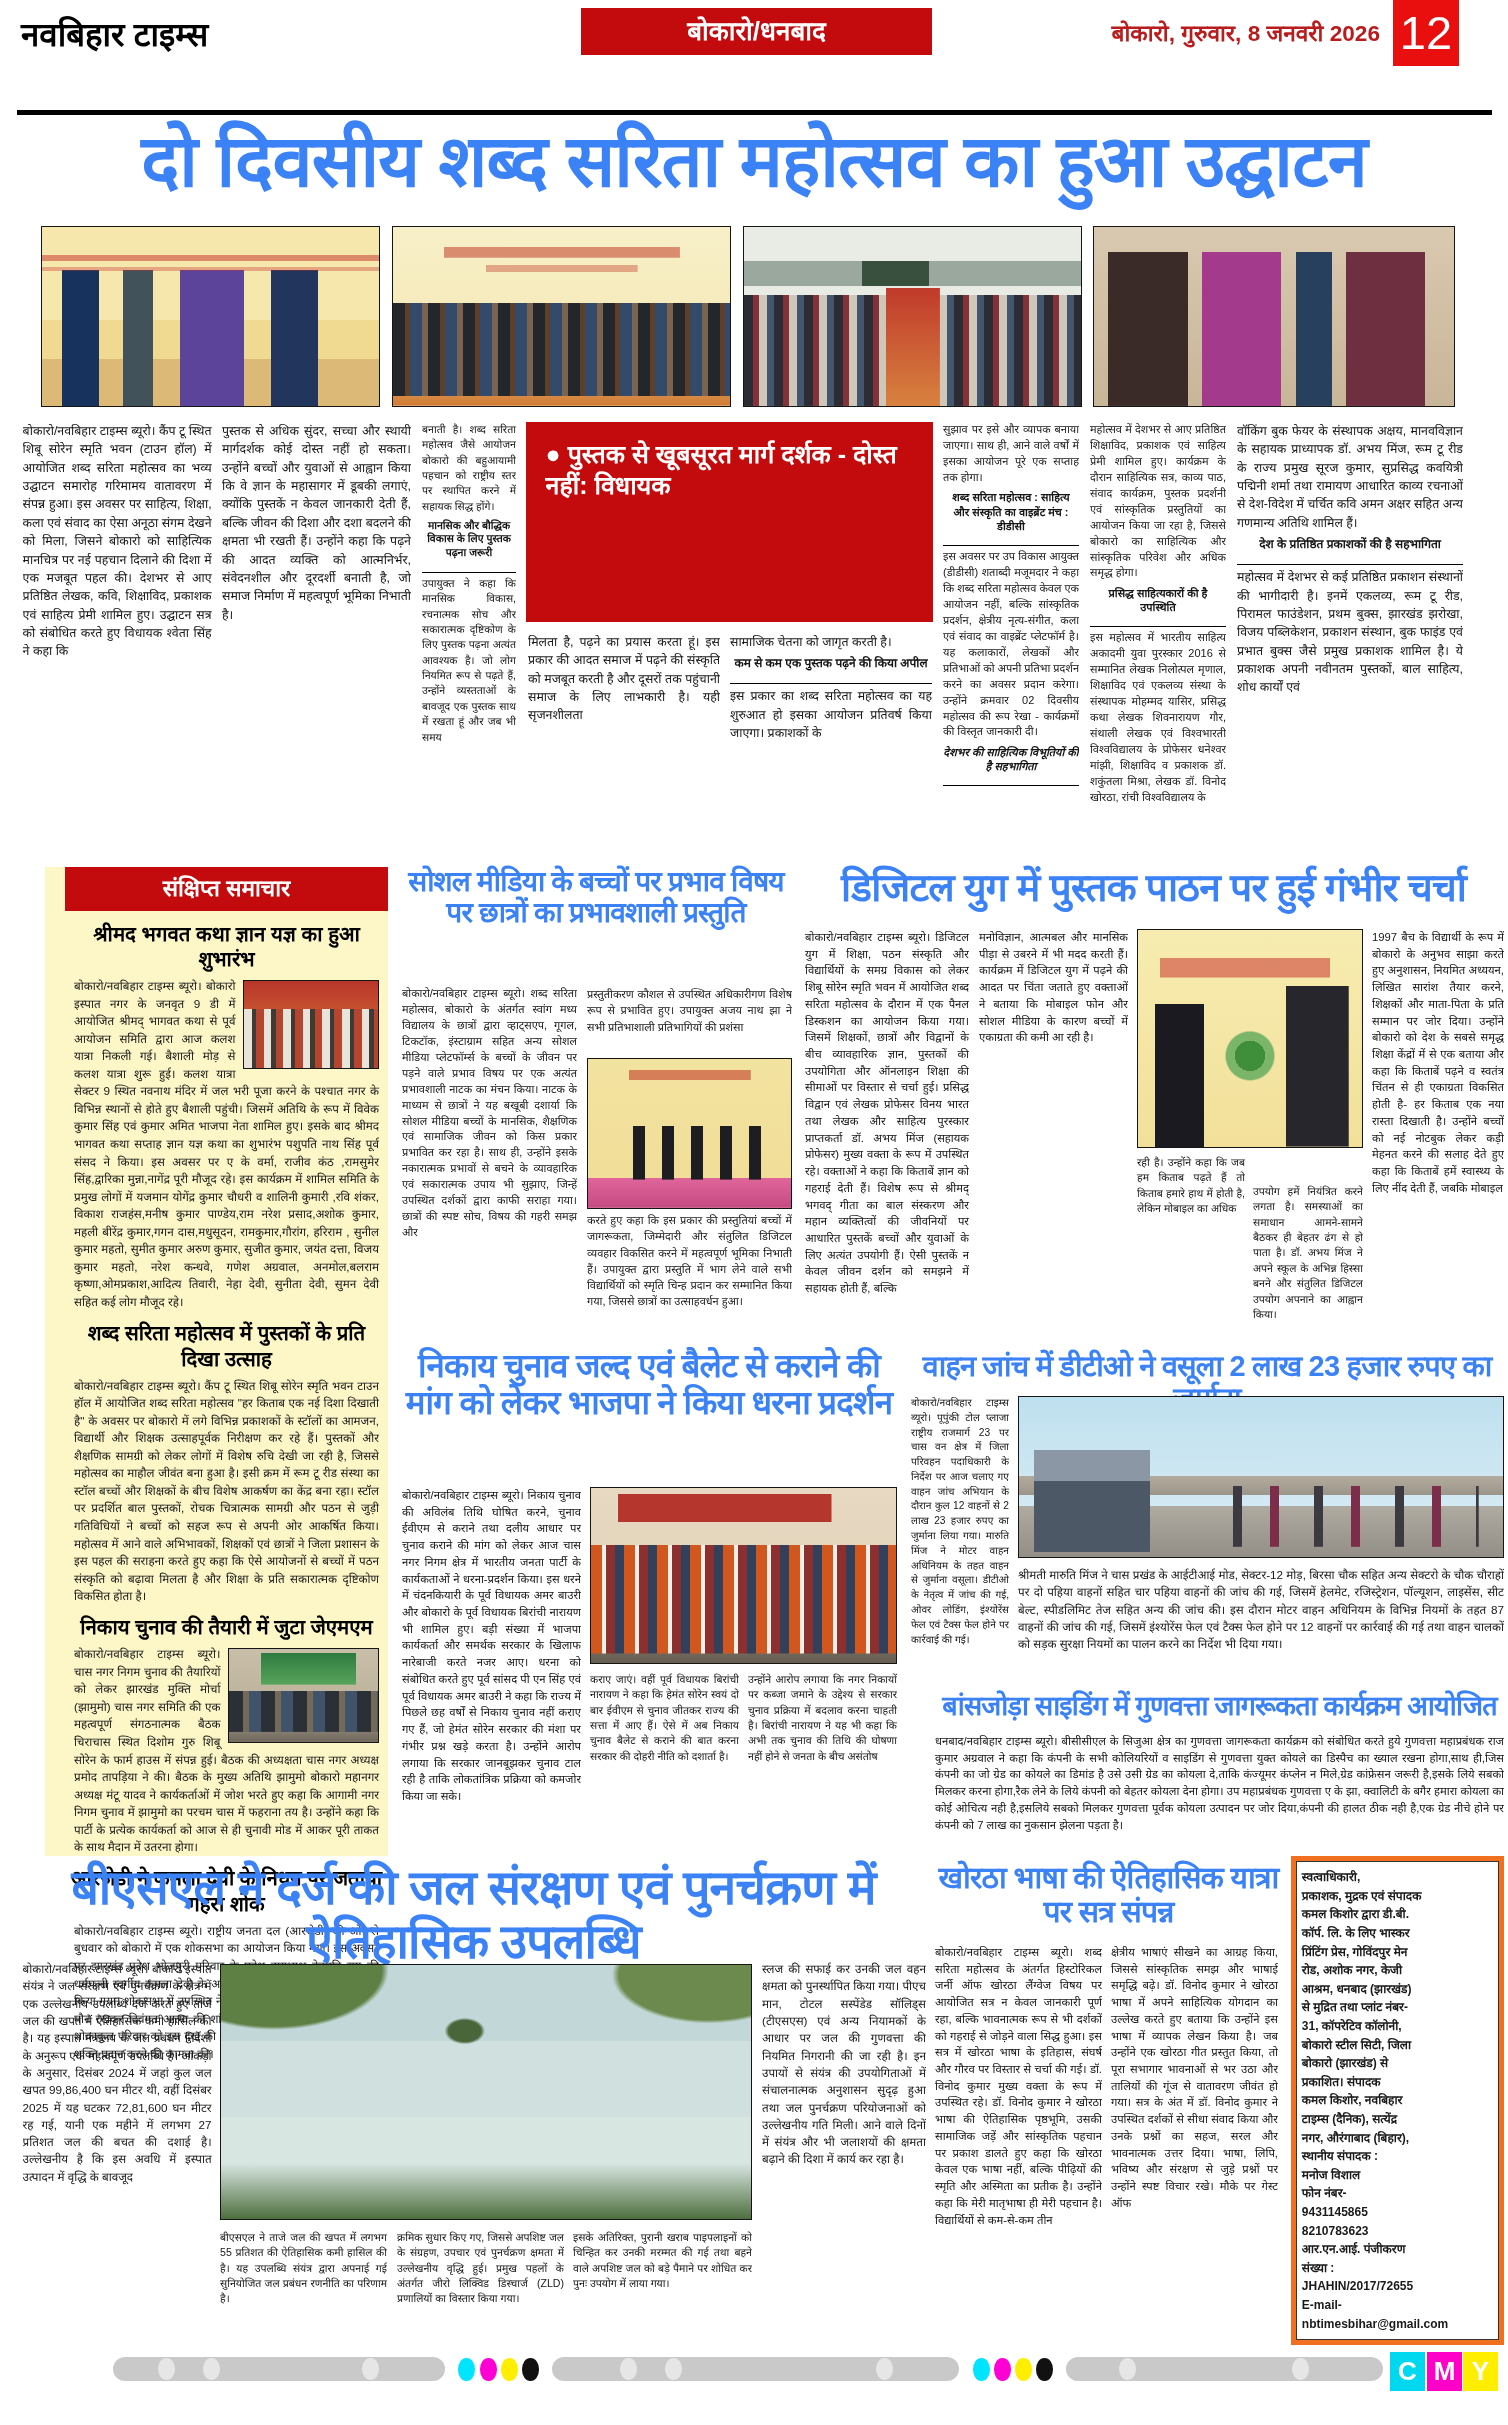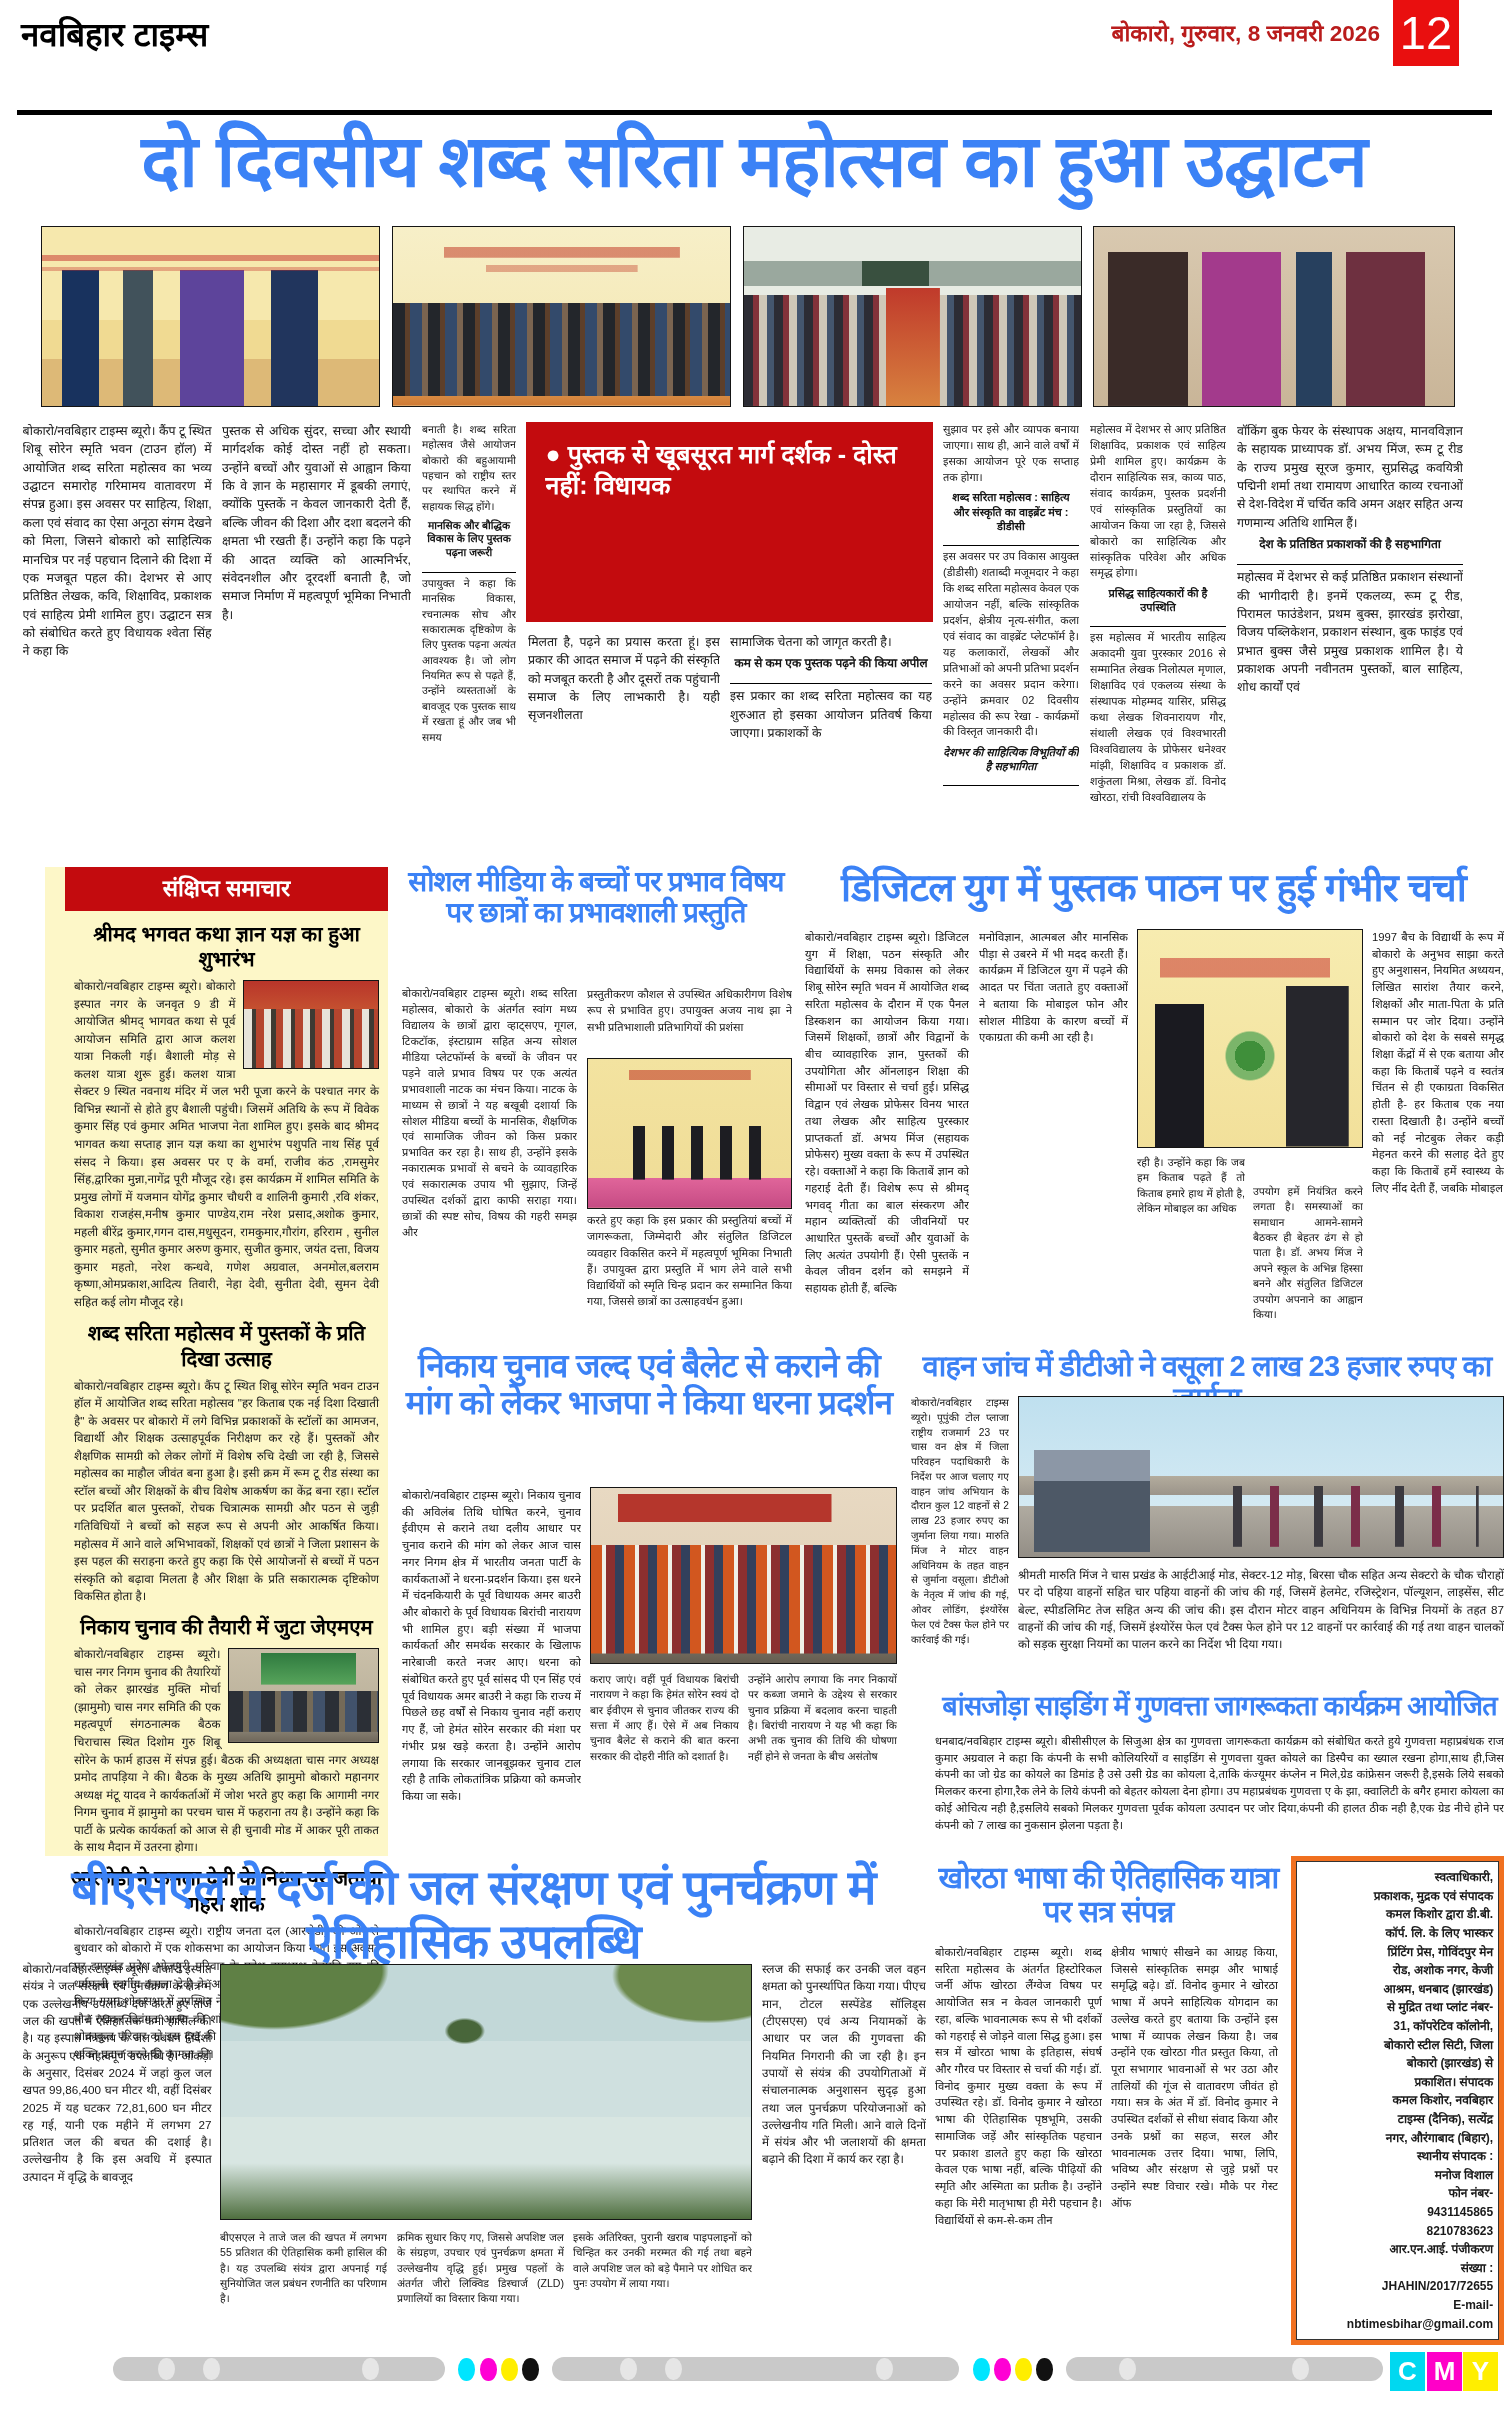--- a/index.html
+++ b/index.html
@@ -11,21 +11,21 @@
   .col.small{font-size:10.6px;line-height:1.45;}
   .subhead{font-weight:bold;text-align:center;margin:4.5px 0 3px 0;line-height:1.3;
            border-bottom:1.5px solid #000;padding-bottom:12px;}
   .headline{position:absolute;font-weight:900;color:#3b82f6;text-align:center;line-height:1.12;
             letter-spacing:-0.8px;box-sizing:border-box;}
   .ph{position:absolute;border:0.8px solid #151515;box-sizing:border-box;background-repeat:no-repeat;}
   .redbar{background:#c30b0e;color:#fff;}
   .yellowbox{background:#fdf7c8;padding-left:20px;}
   .brief-title{font-weight:900;font-size:20.4px;text-align:center;line-height:1.25;margin:10.6px 4.5px 4.5px 4.5px;color:#000;}
   .brief-body{font-size:11.7px;line-height:1.5;text-align:justify;margin:0 9px 7.5px 9px;color:#161616;}
-  .colophon-inner{white-space:pre-line;text-align:right;font-weight:bold;font-size:13px;line-height:1.55;color:#1a1a1a;}
+  .colophon-inner{white-space:pre-line;text-align:left;font-weight:bold;font-size:13px;line-height:1.55;color:#1a1a1a;}
   .dotbar{position:absolute;height:24px;border-radius:12px;background:#c9c9c9;}
   .dot{position:absolute;width:16.6px;height:22.6px;border-radius:50%;}
   .cmykletter{position:absolute;width:35px;height:39px;text-align:center;line-height:39px;
               font-weight:bold;font-size:26px;font-family:"Liberation Sans",sans-serif;}
 
   
   .ph-lamp{background-image:
     linear-gradient(180deg,rgba(0,0,0,0) 0,rgba(196,44,40,.5) 0 30%,rgba(0,0,0,0) 30% 55%,rgba(196,44,40,.35) 55% 75%,rgba(0,0,0,0) 75%),
     linear-gradient(90deg,rgba(0,0,0,0) 6%,#18325e 6% 17%,rgba(0,0,0,0) 17% 24%,#41525b 24% 33%,rgba(0,0,0,0) 33% 41%,#5d449b 41% 60%,rgba(0,0,0,0) 60% 68%,#21355d 68% 82%,rgba(0,0,0,0) 82%),
     linear-gradient(180deg,#f6e8ad 0 52%,#f0da92 52% 74%,#ddb977 74%);
@@ -98,20 +98,23 @@
     linear-gradient(180deg,#c2d8d8 0 30%,#cfe0df 30% 60%,#d8e6e2 60%);
     background-size:100% 100%,100% 100%,100% 100%,100% 100%,100% 100%;}
 </style>
 </head>
 <body>
 
 <div id="page">
 
   <div class="abs" style="left:0;top:48;width:1508px;height:72px;">
     <div class="abs" style="left:21px;top:10.6px;font-size:33px;font-weight:900;color:#000;">नवबिहार टाइम्स</div>
+    <div class="abs redbar" style="left:581px;top:7.5px;width:351px;height:47px;text-align:center;">
+      <span style="font-size:26px;font-weight:900;line-height:47px;">बोकारो/धनबाद</span>
+    </div>
     <div class="abs" style="left:1093px;top:16.6px;width:287px;font-size:22.6px;font-weight:900;color:#b91c1c;text-align:right;">बोकारो, गुरुवार, 8 जनवरी 2026</div>
     <div class="abs" style="left:1393px;top:0;width:66px;height:66px;background:#e90f0f;text-align:center;">
       <span style="font-size:47px;color:#fff;line-height:66px;font-family:'Liberation Sans',sans-serif;">12</span>
     </div>
   </div>
   <div class="abs" style="left:16.6px;top:110px;width:1475px;height:4.5px;background:#000;"></div>
 
   <div class="headline" style="left:15px;top:121px;width:1478px;font-size:72px;">दो दिवसीय शब्द सरिता महोत्सव का हुआ उद्घाटन</div>
 
   <div class="ph ph-lamp" style="left:41px;top:226px;width:339px;height:181px;"></div>

